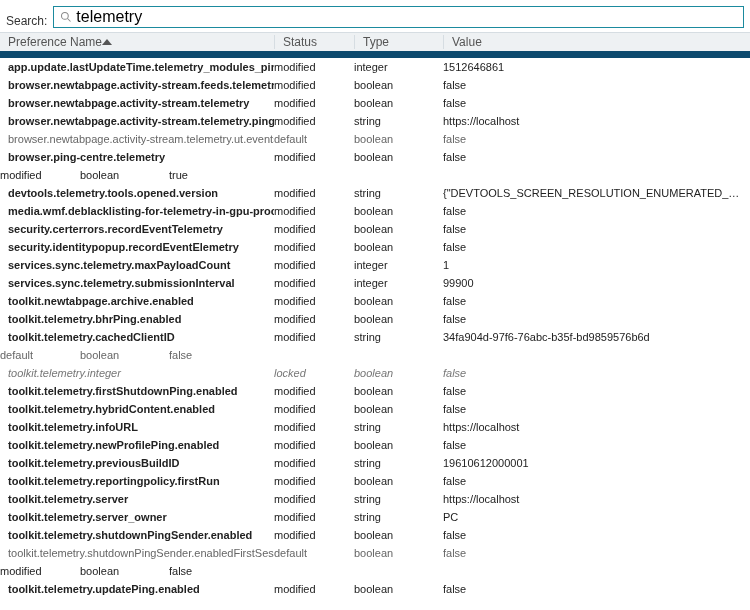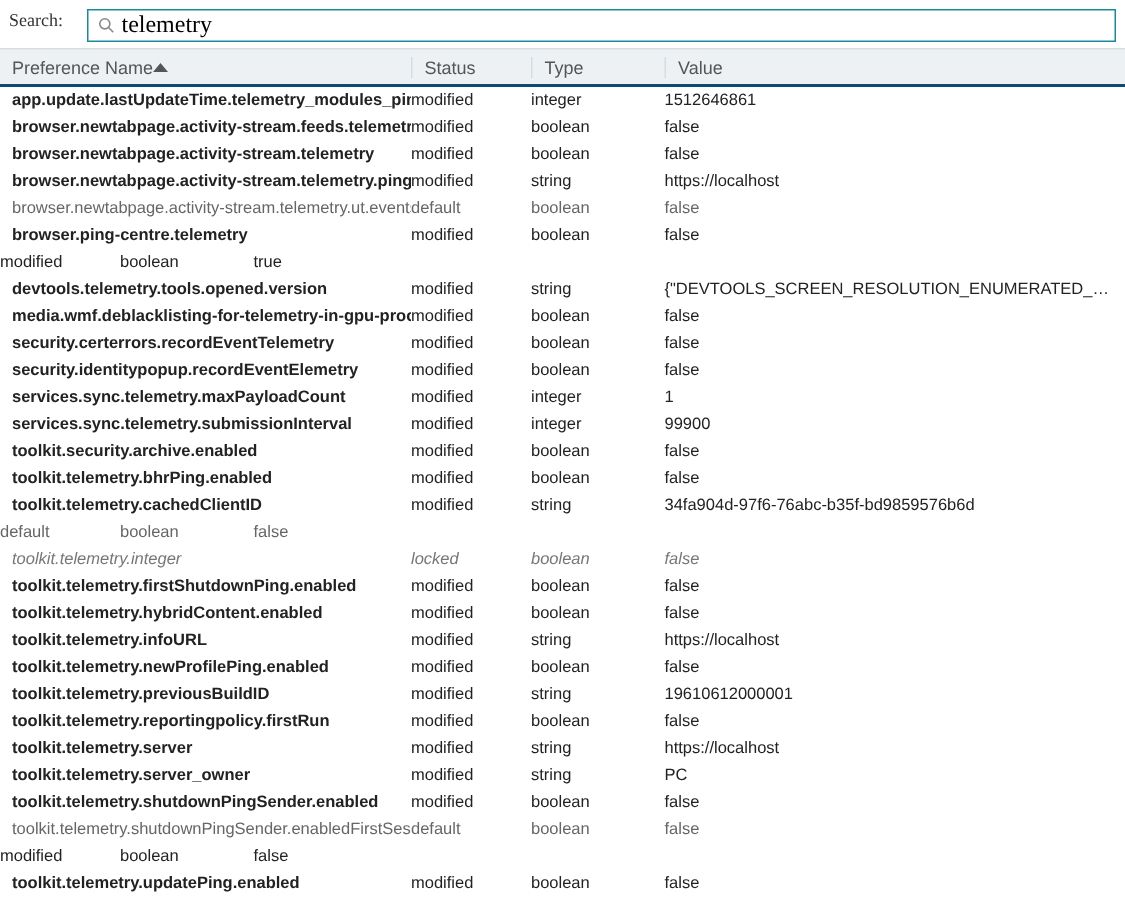--- a/index.html
+++ b/index.html
@@ -5,24 +5,23 @@
   * { box-sizing: border-box; margin: 0; padding: 0; }
   body {
     font-family: "Segoe UI", Arial, sans-serif;
     font-size: 12px;
     color: #222;
     background: #fff;
     width: 750px;
   }
   .search-row {
     display: flex;
-    align-items: flex-start;
+    align-items: flex-end;
     padding: 6px 6px 4px 6px;
-    gap: 16px;
-    font-family: Liberation Serif, serif;
+    gap: 6px;
   }
   .search-label {
     font-size: 12px;
     color: #333;
   }
   .search-box {
     flex: 1;
     display: flex;
     align-items: center;
     border: 1px solid #1b8a9e;
@@ -41,21 +40,21 @@
     outline: none;
     font-size: 16px;
     font-family: inherit;
     height: 100%;
     background: transparent;
   }
   .headers {
     display: flex;
     background: #eef1f3;
     border-top: 1px solid #d6dde2;
-    border-bottom: 2px solid #0c4a6e;
+    border-bottom: 7px solid #0c4a6e;
     height: 26px;
     align-items: center;
     color: #555;
     font-size: 12px;
   }
   .col-name   { width: 274px; padding-left: 8px; position: relative; display:flex; align-items:center;}
   .col-status { width: 80px; }
   .col-type   { width: 70px; }
   .col-value  { flex: 1; padding-right: 8px; white-space: nowrap; overflow: hidden; text-overflow: ellipsis; padding-left: 19px;}
   .hbox { height:100%; display:flex; align-items:center; border-left:1px solid #d6dde2; padding-left:8px;}
@@ -200,21 +199,21 @@
       <div class="col-type">integer</div>
       <div class="col-value">1</div>
     </div>
     <div class="row bold">
       <div class="col-name">services.sync.telemetry.submissionInterval</div>
       <div class="col-status">modified</div>
       <div class="col-type">integer</div>
       <div class="col-value">99900</div>
     </div>
     <div class="row bold">
-      <div class="col-name">toolkit.security.archive.enabled</div>
+      <div class="col-name">toolkit.newtabpage.archive.enabled</div>
       <div class="col-status">modified</div>
       <div class="col-type">boolean</div>
       <div class="col-value">false</div>
     </div>
     <div class="row bold">
       <div class="col-name">toolkit.telemetry.bhrPing.enabled</div>
       <div class="col-status">modified</div>
       <div class="col-type">boolean</div>
       <div class="col-value">false</div>
     </div>

